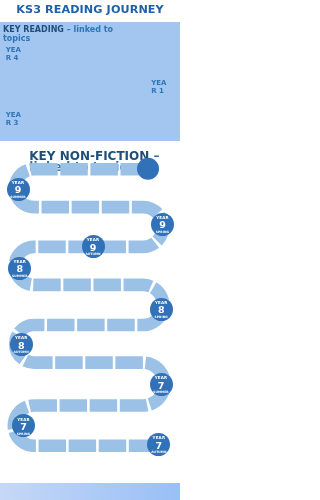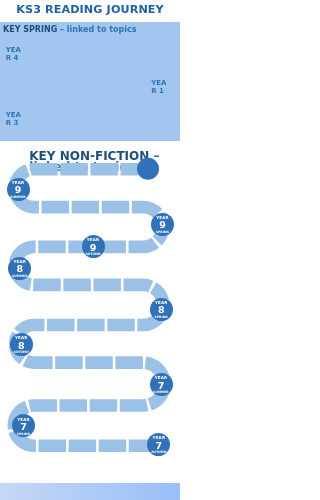--- a/index.html
+++ b/index.html
@@ -25,21 +25,21 @@
 </head>
 <body>
 
 <div class="page">
 
   <div class="title">KS3 READING JOURNEY</div>
 
   <div class="fiction-block"></div>
 
   <div class="fiction-head">
-    <span class="k1">KEY SPRING</span><span class="k2"> – linked to topics</span>
+    <span class="k1">KEY READING</span><span class="k2"> – linked to topics</span>
   </div>
 
   <div class="yr" style="left:5.7px;top:45.9px;">
     <div>YEA</div>
     <div>R 4</div>
   </div>
   <div class="yr" style="left:151.2px;top:79px;">
     <div>YEA</div>
     <div>R 1</div>
   </div>

